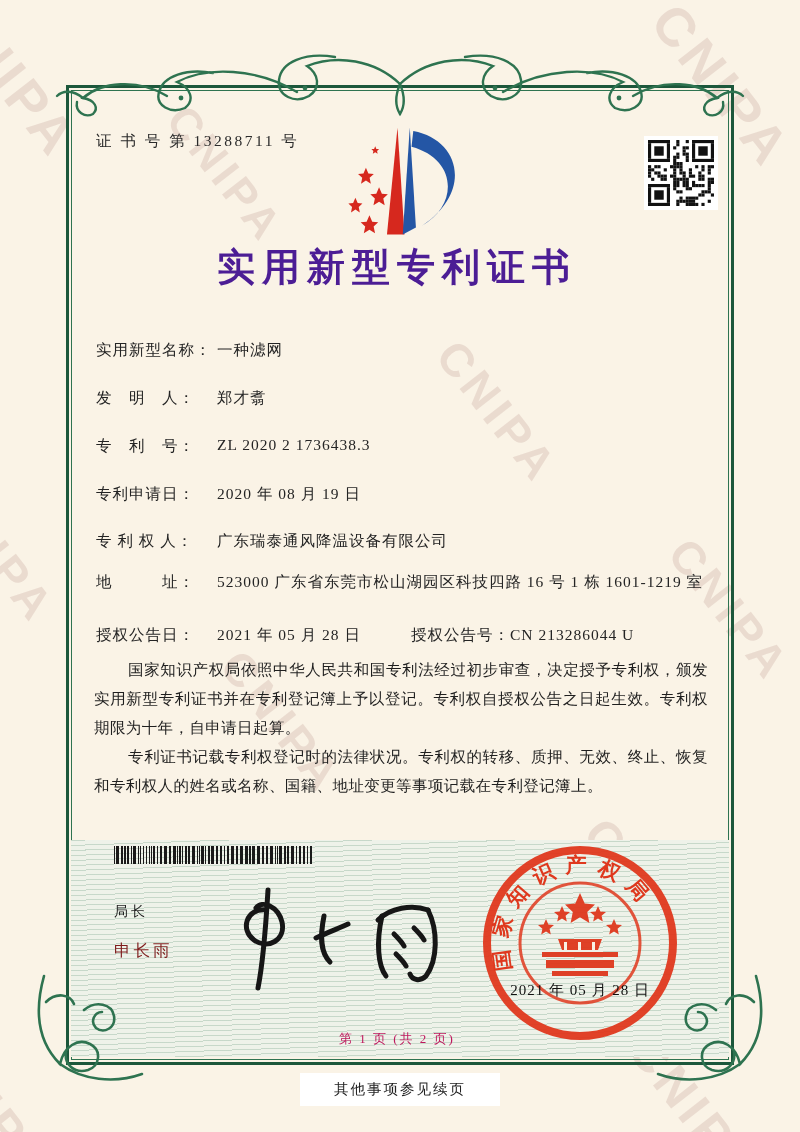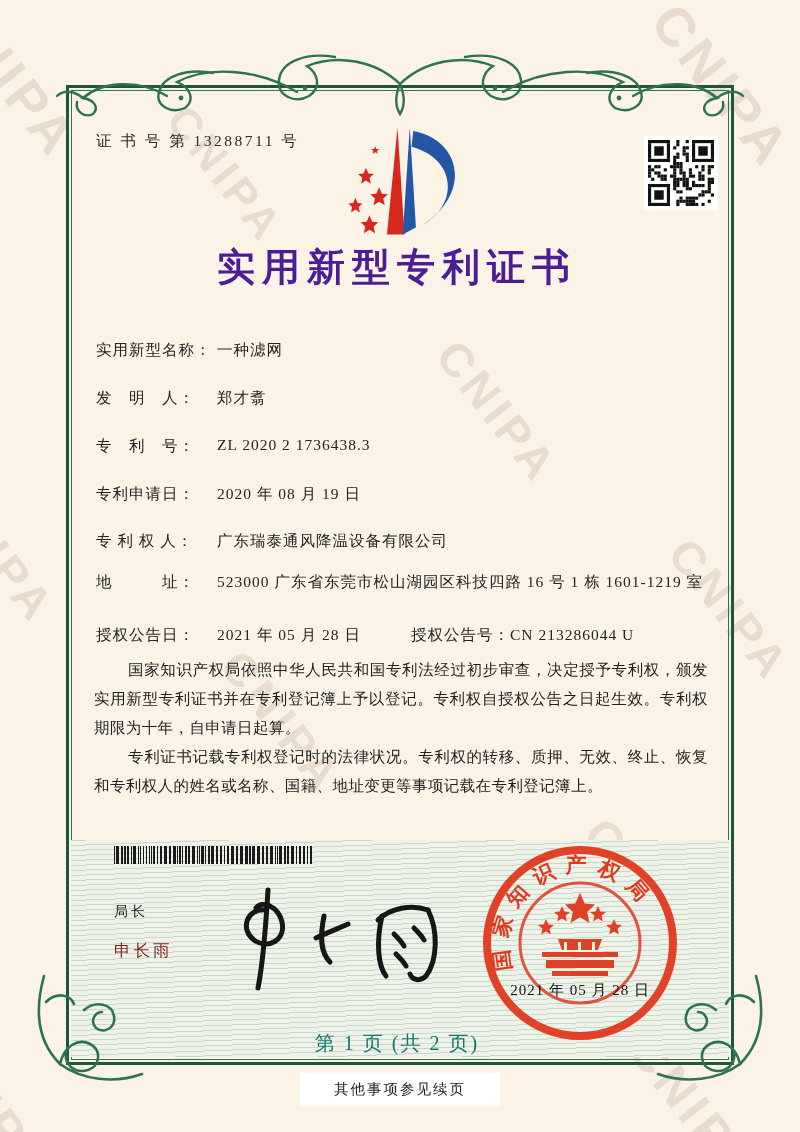--- a/index.html
+++ b/index.html
@@ -29,21 +29,21 @@
   .field-row{left:96px; width:620px; font-size:15.5px; letter-spacing:1px; color:#242424;}
   .flabel{display:inline-block; min-width:121px; vertical-align:top;}
   .fvalue{display:inline-block; vertical-align:top; max-width:492px;}
   .grant-no{position:absolute; left:315px; top:0;}
   .paras{left:94px; top:655px; width:614px; font-size:15.5px; line-height:29px; letter-spacing:0.4px; color:#1f1f1f; text-align:justify;}
   .paras p{margin:0; text-indent:2.2em;}
   .sig-title{left:114px; top:903px; font-family:"Liberation Sans","DejaVu Sans",sans-serif; font-size:14px; letter-spacing:3px; color:#1d1d1d;}
   .sig-name{left:114px; top:940px; font-family:"Liberation Sans","DejaVu Sans",sans-serif; font-size:16.5px; letter-spacing:3px; color:#7f1d1d;}
   .seal-wrap{left:480px; top:843px; width:200px; height:200px; z-index:5;}
   .seal-date{position:absolute; left:0; top:138px; width:200px; text-align:center; font-size:15px; letter-spacing:1px; color:#111; z-index:6;}
-  .page-no{left:66px; top:1030px; width:662px; text-align:center; font-size:20px; letter-spacing:2px; color:#0f766e; z-index:5;}
+  .page-no{left:66px; top:1030px; width:662px; text-align:center; font-size:13px; letter-spacing:2px; color:#be185d; z-index:5;}
   .note-box{left:50%; top:1073px; transform:translateX(-50%); background:#ffffff; padding:7px 34px; font-size:14.5px; letter-spacing:2px; color:#222; z-index:5;}
   .qr{left:644px; top:136px; background:#fff; padding:4px; line-height:0;}
   .barcode{left:114px; top:846px; line-height:0; z-index:5;}
   svg{display:block;}
 </style>
 </head>
 <body>
 
 <div class="page">
 

